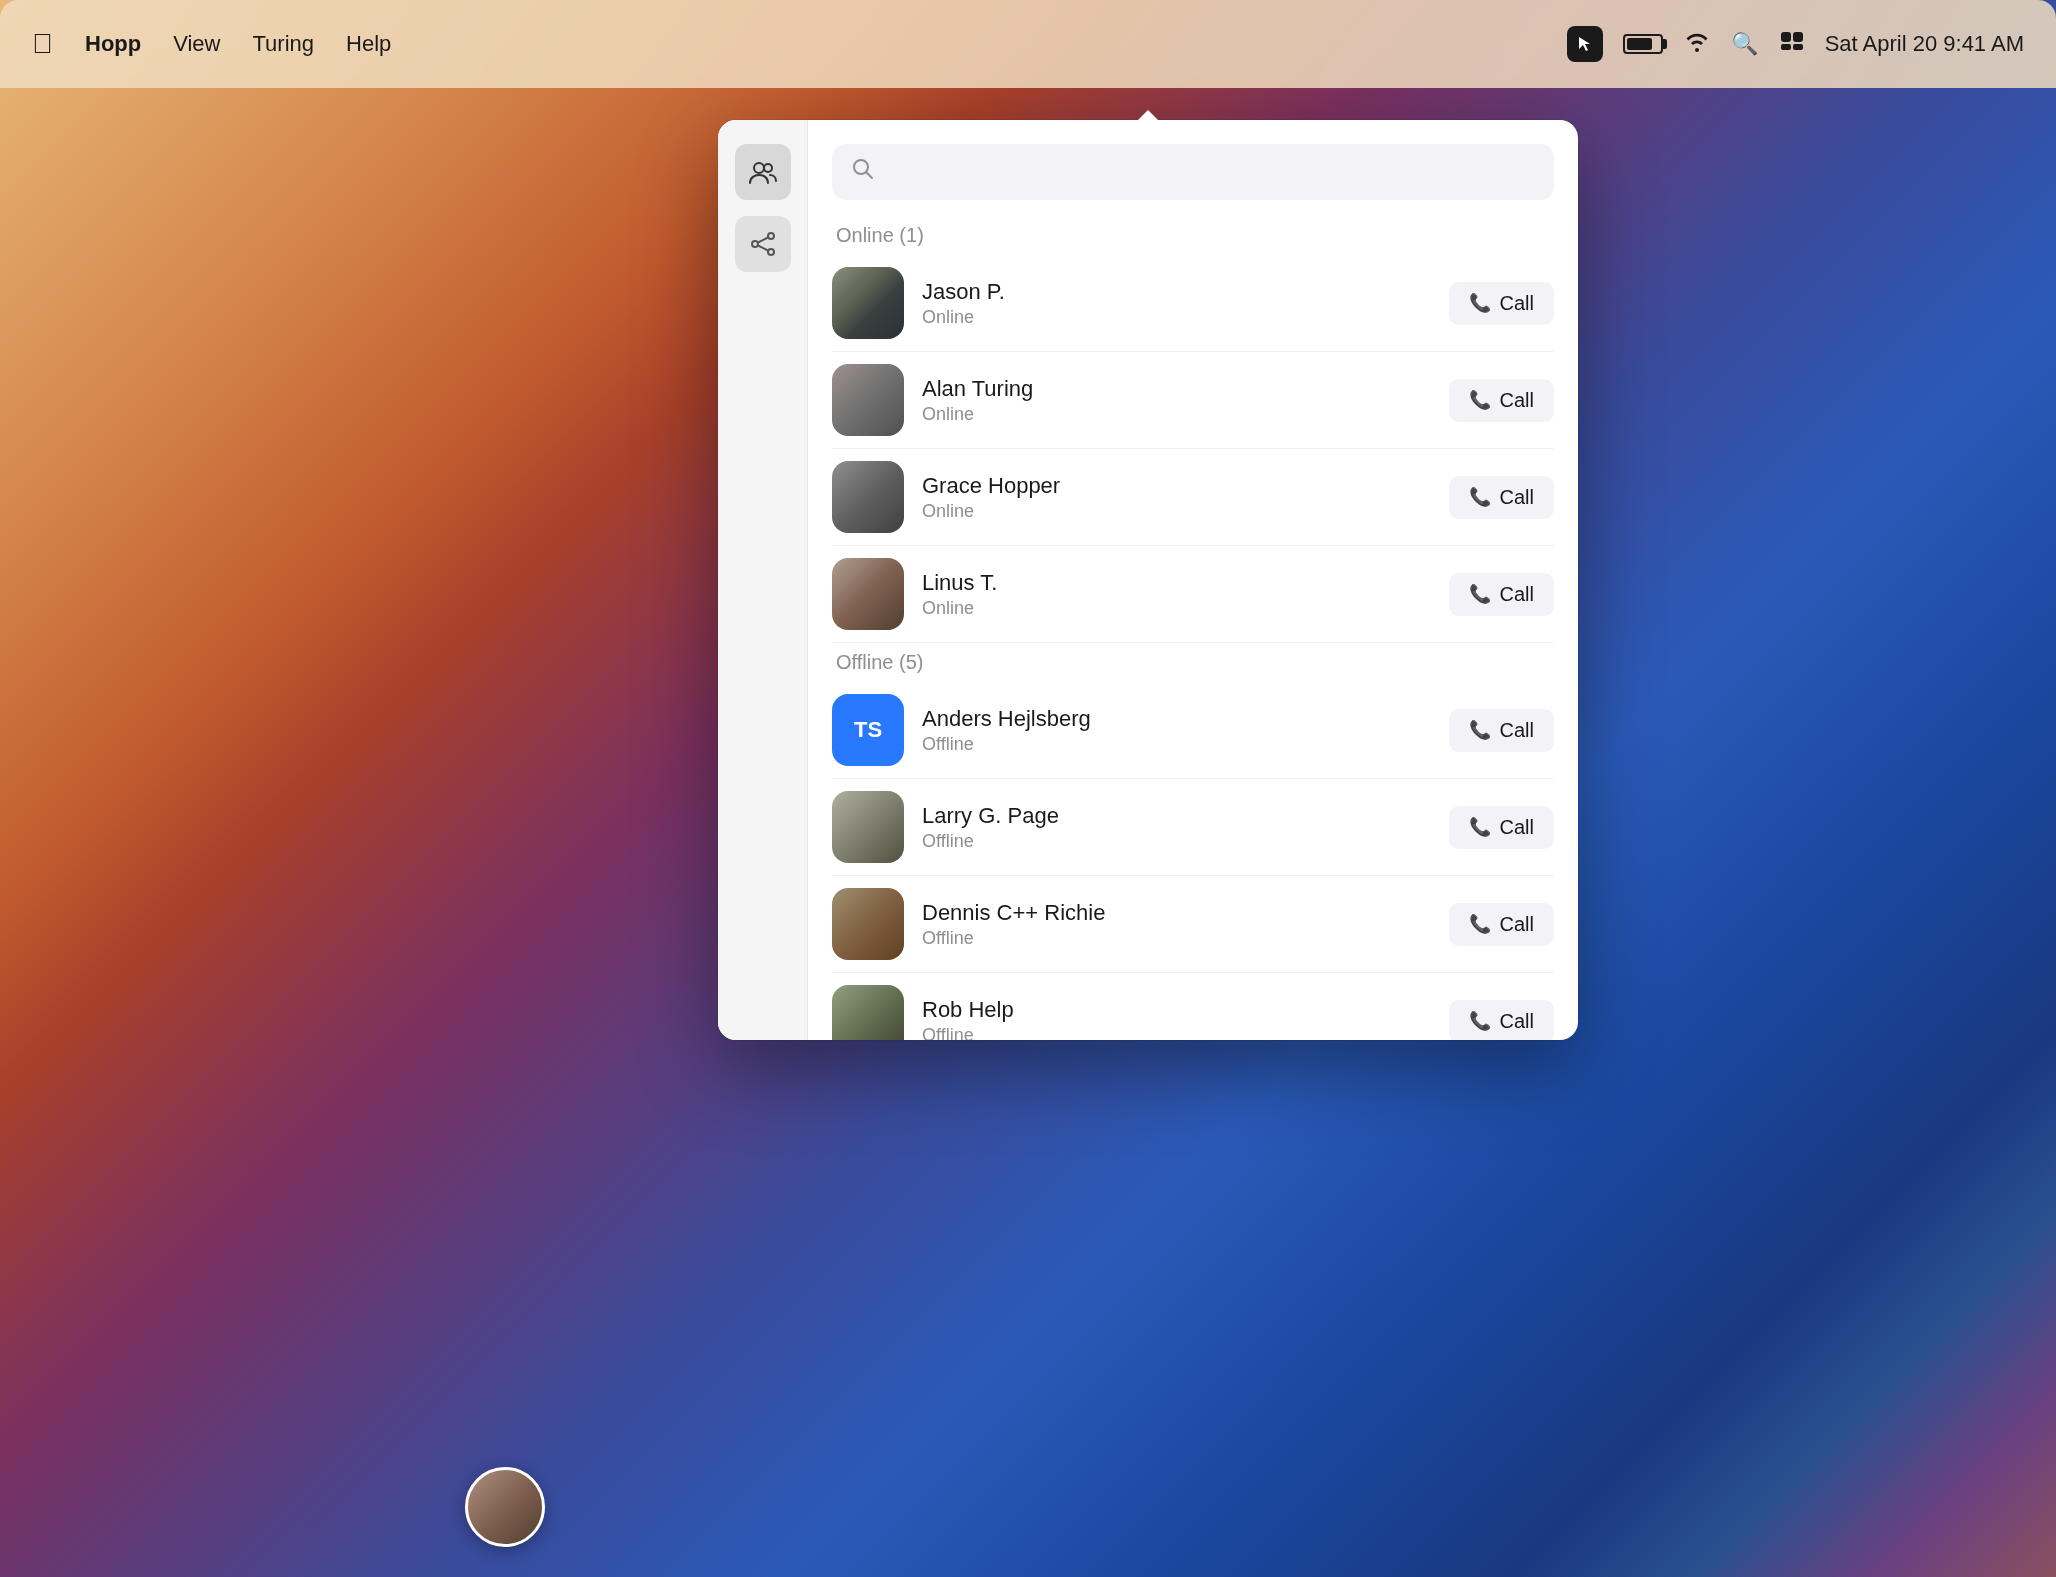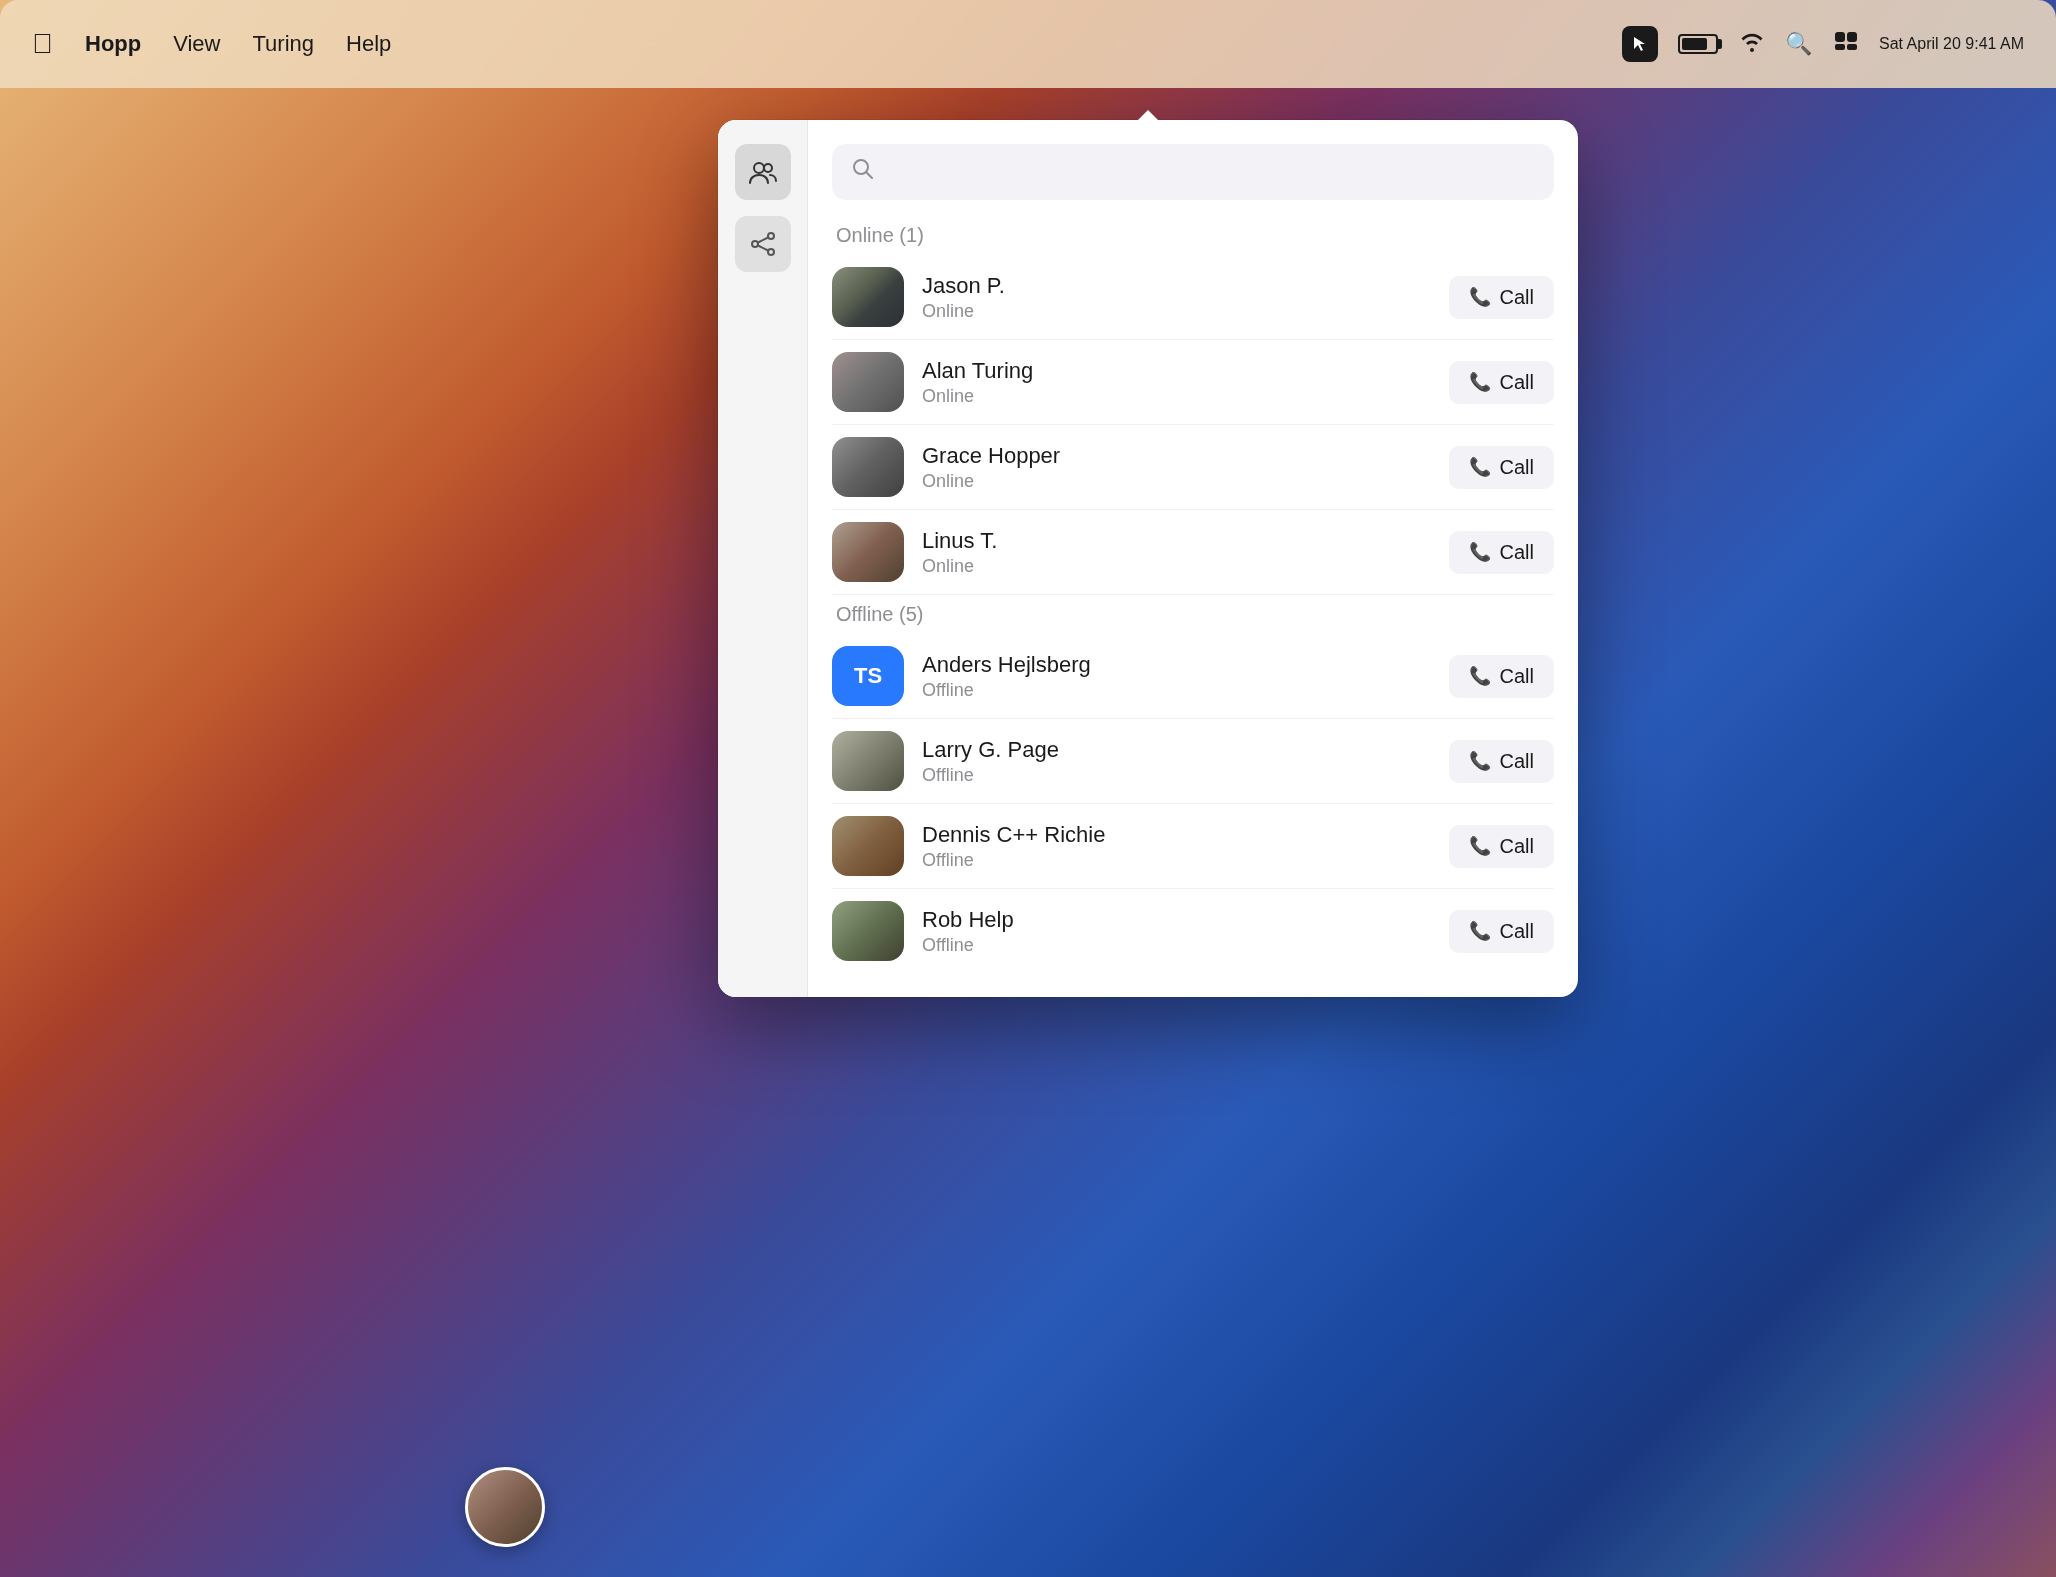--- a/index.html
+++ b/index.html
@@ -118,21 +118,21 @@
       width: 70%;
       background: #1a1a1a;
       border-radius: 2px;
     }
 
     .wifi-icon {
       font-size: 22px;
     }
 
     .clock-text {
-      font-size: 16px;
+      font-size: 22px;
       font-weight: 500;
       white-space: nowrap;
     }
 
     
     .app-panel {
       position: absolute;
       top: 120px;
       left: 50%;
       transform: translateX(-50%);
@@ -236,21 +236,21 @@
       padding: 12px 0;
       border-bottom: 1px solid #f0f0f0;
     }
 
     .contact-row:last-child {
       border-bottom: none;
     }
 
     .avatar {
       width: 72px;
-      height: 60px;
+      height: 72px;
       border-radius: 16px;
       flex-shrink: 0;
       overflow: hidden;
       display: flex;
       align-items: center;
       justify-content: center;
       font-size: 26px;
       font-weight: 700;
       color: white;
     }

